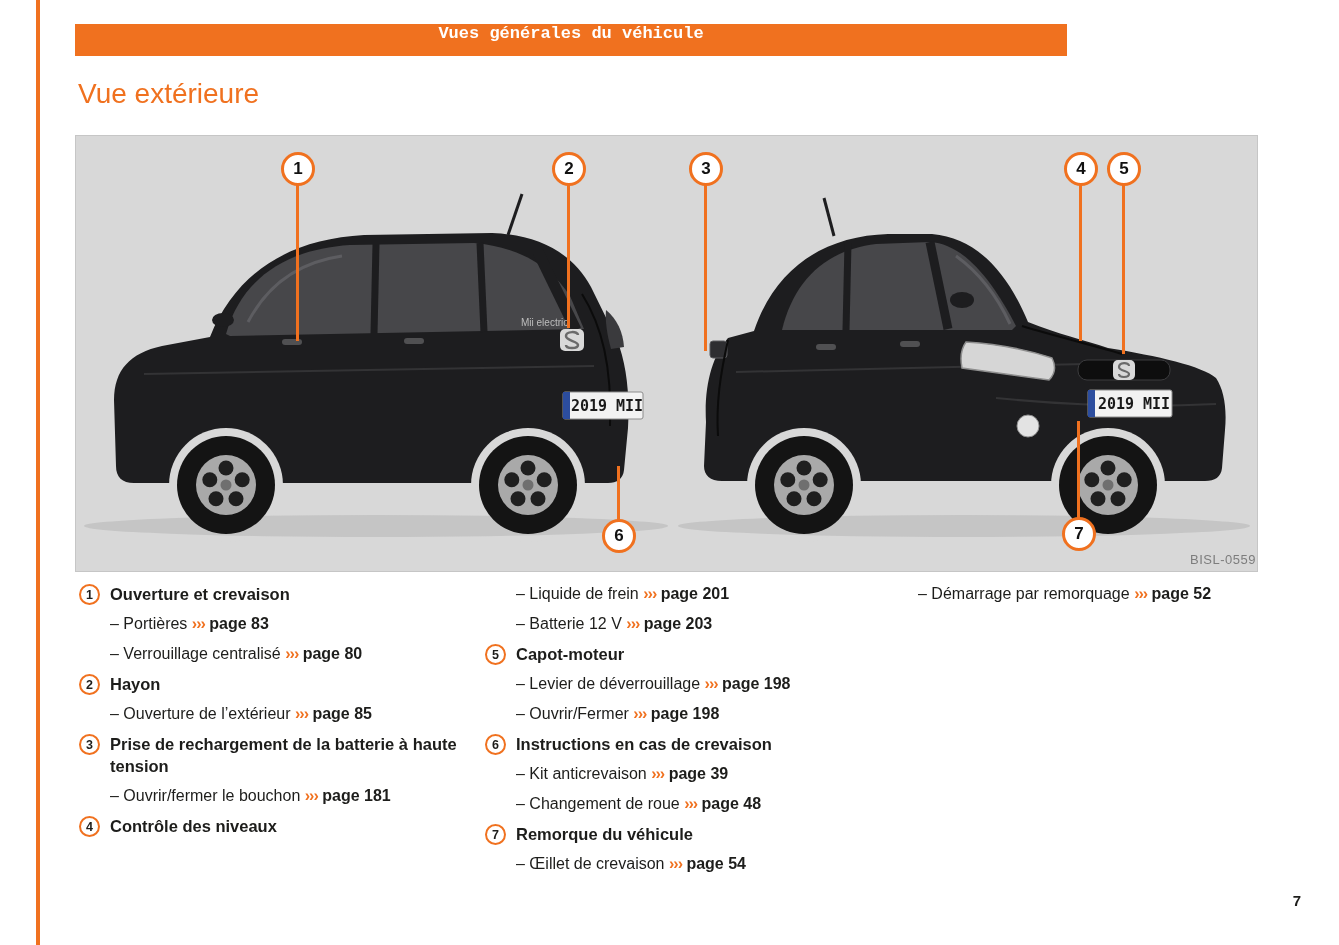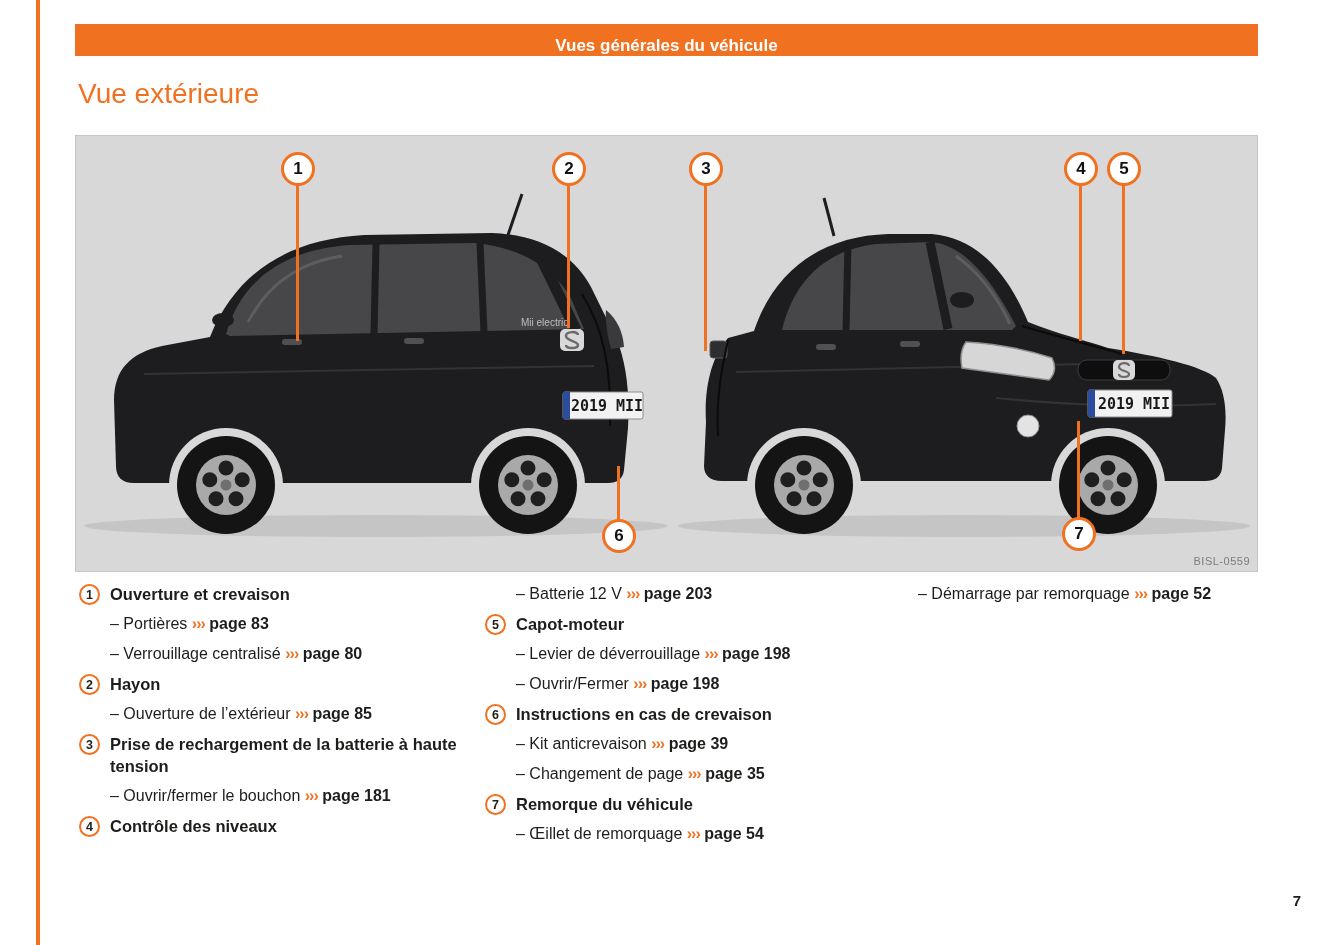--- a/index.html
+++ b/index.html
@@ -10,44 +10,44 @@
     font-family:"Liberation Sans","DejaVu Sans",sans-serif;
     color:#1d1d1b;
     position:relative;
     overflow:hidden;
   }
   .accent-bar-left{
     position:absolute; left:36px; top:0; width:4px; height:945px;
     background:var(--orange);
   }
   .header-bar{
-    position:absolute; left:75px; top:24px; width:1183px; height:32px;
+    position:absolute; left:75px; top:24px; width:992px; height:32px;
     background:var(--orange);
-    display:flex; align-items:flex-end; justify-content:center;
+    display:flex; align-items:flex-start; justify-content:center;font-family:Liberation Mono, monospace;
   }
   .header-bar .t{ color:#fff; font-weight:bold; font-size:17px; }
   .section-title{
     position:absolute; left:78px; top:78px;
     font-size:28px; font-weight:normal; color:var(--orange);
   }
   .figure{
     position:absolute; left:75px; top:135px; width:1183px; height:437px;
     background:#d8d8d8; border:1px solid #c6c6c6;
   }
   .figure svg{ position:absolute; left:0; top:0; }
   .cline{ position:absolute; width:3px; background:var(--orange); }
   .callout{
     position:absolute; width:34px; height:34px; border-radius:50%;
     background:#ffffff; border:3px solid var(--orange);
     color:#111; font-weight:bold; font-size:17px;
     display:flex; align-items:center; justify-content:center;
   }
   .fig-label{
-    position:absolute; right:7px; bottom:4px;
-    font-size:11px; color:#7d7d7d; letter-spacing:.5px;margin-left:27px;
+    position:absolute; right:1px; bottom:4px;
+    font-size:13px; color:#7d7d7d; letter-spacing:.5px;margin-left:27px;
   }
   .legend{ position:absolute; top:583px; left:0; width:1339px; }
   .col{ position:absolute; top:0; }
   .col1{ left:79px;  width:396px; }
   .col2{ left:485px; width:412px; }
   .col3{ left:918px; width:306px; }
   .row{ margin-bottom:8px; line-height:22px; }
   .item-title{
     display:flex; gap:10px; align-items:flex-start;
     font-weight:bold; font-size:16.5px;
@@ -214,20 +214,25 @@
       <span class="ref">page 181</span>
     </div>
     <div class="row item-title">
       <span class="badge">4</span>
       <span>Contrôle des niveaux</span>
     </div>
   </div>
 
   <div class="col col2">
     <div class="row sub">
+      <span>– Liquide de frein</span>
+      <span class="arrow">›››</span>
+      <span class="ref">page 201</span>
+    </div>
+    <div class="row sub">
       <span>– Batterie 12 V</span>
       <span class="arrow">›››</span>
       <span class="ref">page 203</span>
     </div>
     <div class="row item-title">
       <span class="badge">5</span>
       <span>Capot-moteur</span>
     </div>
     <div class="row sub">
       <span>– Levier de déverrouillage</span>
@@ -242,30 +247,30 @@
     <div class="row item-title">
       <span class="badge">6</span>
       <span>Instructions en cas de crevaison</span>
     </div>
     <div class="row sub">
       <span>– Kit anticrevaison</span>
       <span class="arrow">›››</span>
       <span class="ref">page 39</span>
     </div>
     <div class="row sub">
-      <span>– Changement de page</span>
-      <span class="arrow">›››</span>
-      <span class="ref">page 35</span>
+      <span>– Changement de roue</span>
+      <span class="arrow">›››</span>
+      <span class="ref">page 48</span>
     </div>
     <div class="row item-title">
       <span class="badge">7</span>
       <span>Remorque du véhicule</span>
     </div>
     <div class="row sub">
-      <span>– Œillet de remorquage</span>
+      <span>– Œillet de crevaison</span>
       <span class="arrow">›››</span>
       <span class="ref">page 54</span>
     </div>
   </div>
 
   <div class="col col3">
     <div class="row sub">
       <span>– Démarrage par remorquage</span>
       <span class="arrow">›››</span>
       <span class="ref">page 52</span>

